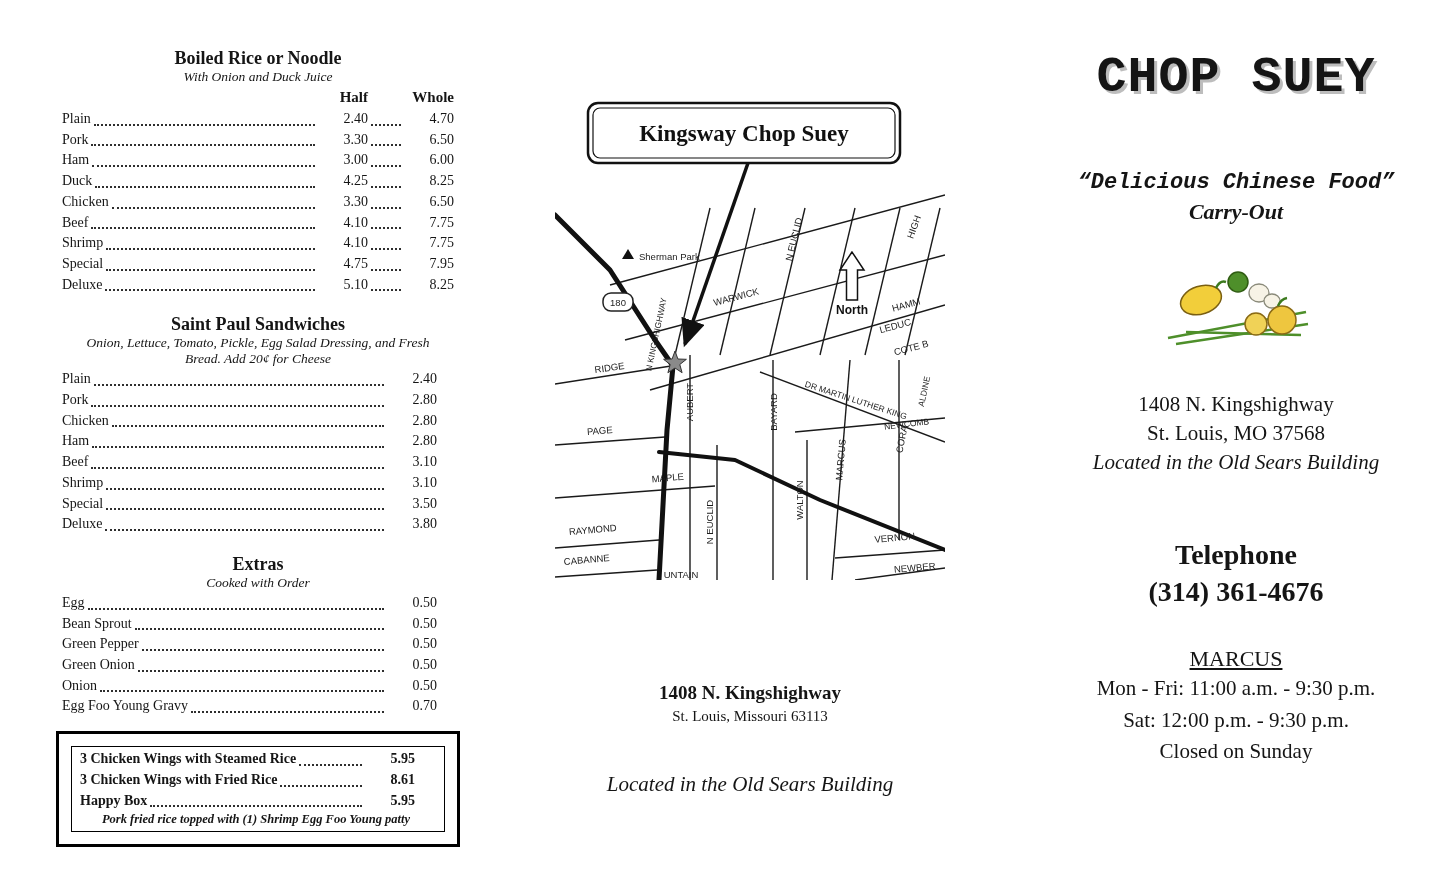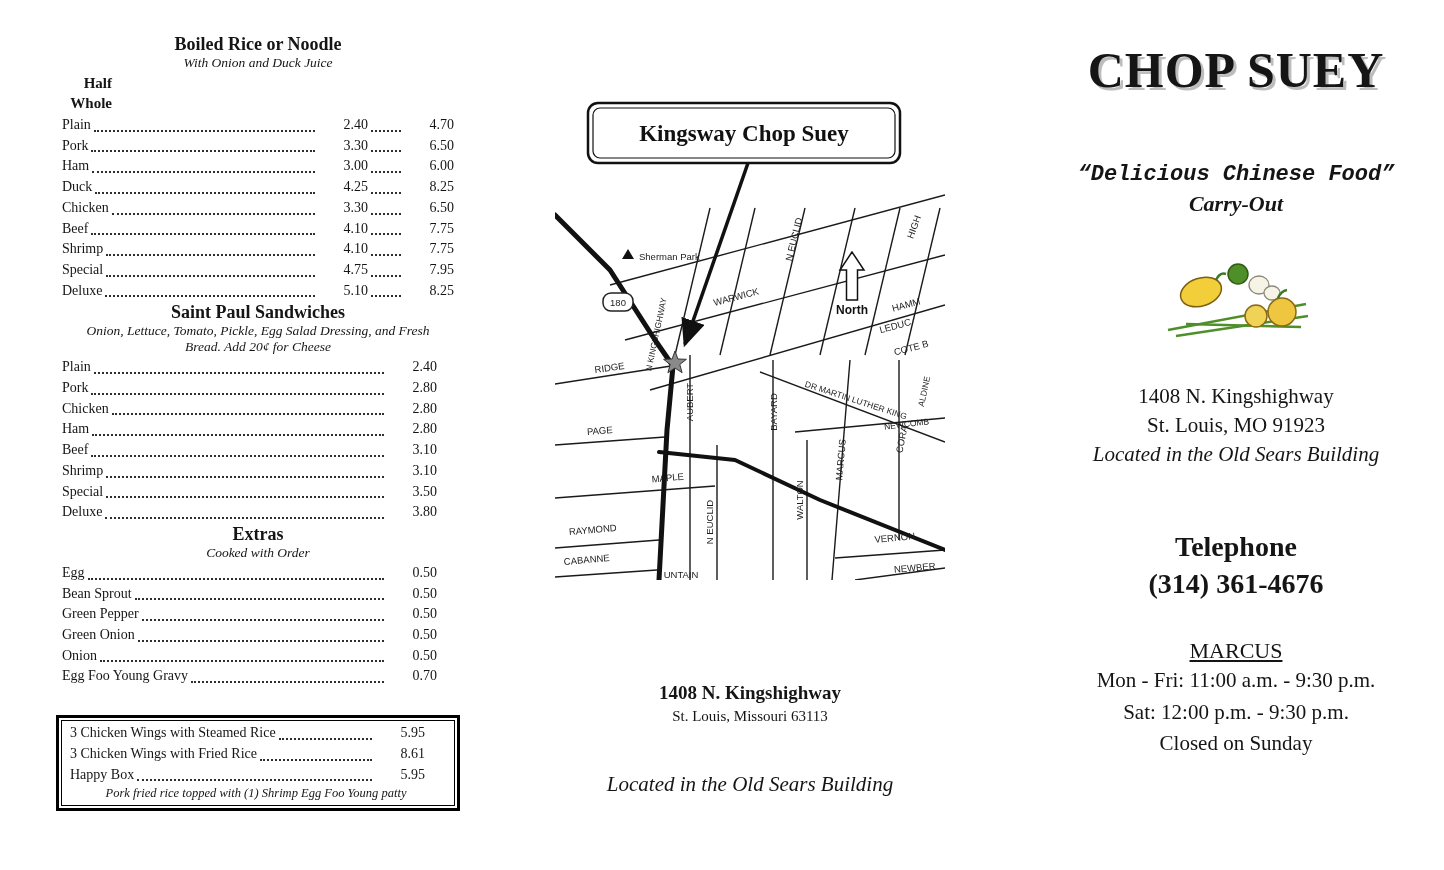--- a/index.html
+++ b/index.html
@@ -2,59 +2,59 @@
 <html><head>
 <meta charset="utf-8">
 <style>
   * { margin:0; padding:0; box-sizing:border-box; }
   html,body { background:#ffffff; }
   body {
     width:1444px; height:870px; position:relative; overflow:hidden;
     font-family:"Liberation Serif", serif; color:#151515;
   }
   .col { position:absolute; }
-  .col-left  { left:62px;  top:33px;  width:392px; }
+  .col-left  { left:62px;  top:47px;  width:392px; }
   .col-mid   { left:555px; top:100px; width:390px; }
   .col-right { left:1040px; top:42px; width:392px; text-align:center; }
 
   
-  .sec { }
+  .sec { margin-top:18px; }
   .sec:first-child { margin-top:0; }
   .sec-title { text-align:center; font-weight:bold; font-size:18px; line-height:22px; }
   .sec-sub   { text-align:center; font-style:italic; font-size:13.5px; line-height:16px; }
-  .price-head { display:flex; justify-content:flex-end; font-weight:bold; font-size:15px; line-height:20px; margin-top:2px;flex-direction:column; }
+  .price-head { display:flex; justify-content:flex-end; font-weight:bold; font-size:15px; line-height:20px; margin-top:2px; }
   .price-head .ph  { width:50px; text-align:right; }
   .price-head .gap { width:36px; }
   .rows { margin-top:2px; }
   .mrow { display:flex; align-items:flex-end; font-size:14px; line-height:20.7px; }
   .mrow .nm { white-space:nowrap; }
   .lead { flex:1 1 auto; border-bottom:2px dotted #2e2e2e; margin:0 3px 4px 3px; min-width:10px; }
   .lead.mid { flex:0 0 30px; }
   .pr { flex:0 0 50px; text-align:right; }
   .row1 { padding-right:17px; }
 
-  .special-box { margin-top:28px; margin-left:-6px; width:404px; border:3px solid #000; padding:2px; }
+  .special-box { margin-top:14px; margin-left:-6px; width:404px; border:3px solid #000; padding:12px;font-weight:bold; }
   .special-inner { border:1px solid #000; padding:2px 12px 3px 8px; }
   .box-note { text-align:center; font-style:italic; font-size:12.5px; line-height:17px; }
 
   
   .mlab   { font-family:"Liberation Sans", sans-serif; font-size:9.5px; fill:#1c1c1c; }
   .mlab-sm{ font-family:"Liberation Sans", sans-serif; font-size:8.5px; fill:#1c1c1c; }
   .mlab-bold { font-family:"Liberation Sans", sans-serif; font-size:12px; font-weight:bold; fill:#111; }
   .box-label { font-family:"Liberation Serif", serif; font-weight:bold; font-size:23px; fill:#111; }
   .street { stroke:#1a1a1a; stroke-width:1.4; fill:none; }
   .road-main { stroke:#111; fill:none; stroke-linejoin:round; stroke-linecap:round; }
   .mid-address1 { text-align:center; font-weight:bold; font-size:19px; line-height:26px; margin-top:96px; }
   .mid-address2 { text-align:center; font-size:15px; line-height:20px; }
   .mid-located  { text-align:center; font-style:italic; font-size:21px; line-height:28px; margin-top:44px; }
 
   
   .cover-title { font-weight:bold; font-size:50px; line-height:56px; letter-spacing:1px;
                  text-shadow:3px 3px 0 #bdbdbd; margin-top:14px; }
-  .cover-title.second { margin-top:0; }
+  .cover-title.second { margin-top:8px;font-family:Liberation Mono, monospace; }
   .tagline1 { margin-top:62px; font-weight:bold; font-style:italic; font-size:22px; line-height:29px;font-family:Liberation Mono, monospace; }
   .tagline2 { font-weight:bold; font-style:italic; font-size:22px; line-height:29px; }
   .clipart { margin-top:34px; height:90px; display:flex; justify-content:center; }
   .cover-address { margin-top:40px; font-size:21px; line-height:29px; }
   .cover-address .ital { font-style:italic; }
   .tel-label  { margin-top:60px; font-weight:bold; font-size:28px; line-height:36px; }
   .tel-number { font-weight:bold; font-size:28px; line-height:38px; }
   .hours-title { margin-top:34px; font-size:22px; line-height:28px; text-decoration:underline; }
   .hours-line  { font-size:21px; line-height:31.5px; }
 </style>
@@ -391,21 +391,21 @@
       <ellipse cx="103" cy="33" rx="10" ry="9" fill="#f7f3e6" stroke="#8a8a7a" stroke-width="1.3"></ellipse>
       <ellipse cx="116" cy="41" rx="8" ry="7" fill="#f7f3e6" stroke="#8a8a7a" stroke-width="1.3"></ellipse>
       <circle cx="126" cy="60" r="14" fill="#eec63f" stroke="#8a6a15" stroke-width="1.5"></circle>
       <circle cx="100" cy="64" r="11" fill="#f0d257" stroke="#8a6a15" stroke-width="1.5"></circle>
       <path d="M122,46 q3,-7 9,-8" stroke="#3c7a1e" stroke-width="2.5" fill="none"></path>
     </svg>
   </div>
 
   <div class="cover-address">
     <div>1408 N. Kingshighway</div>
-    <div>St. Louis, MO 91923</div>
+    <div>St. Louis, MO 37568</div>
     <div class="ital">Located in the Old Sears Building</div>
   </div>
 
   <div class="tel-label">Telephone</div>
   <div class="tel-number">(314) 361-4676</div>
 
   <div class="hours-title">MARCUS</div>
   <div class="hours-line">Mon - Fri:  11:00 a.m. - 9:30 p.m.</div>
   <div class="hours-line">Sat:  12:00 p.m. - 9:30 p.m.</div>
   <div class="hours-line">Closed on Sunday</div>

